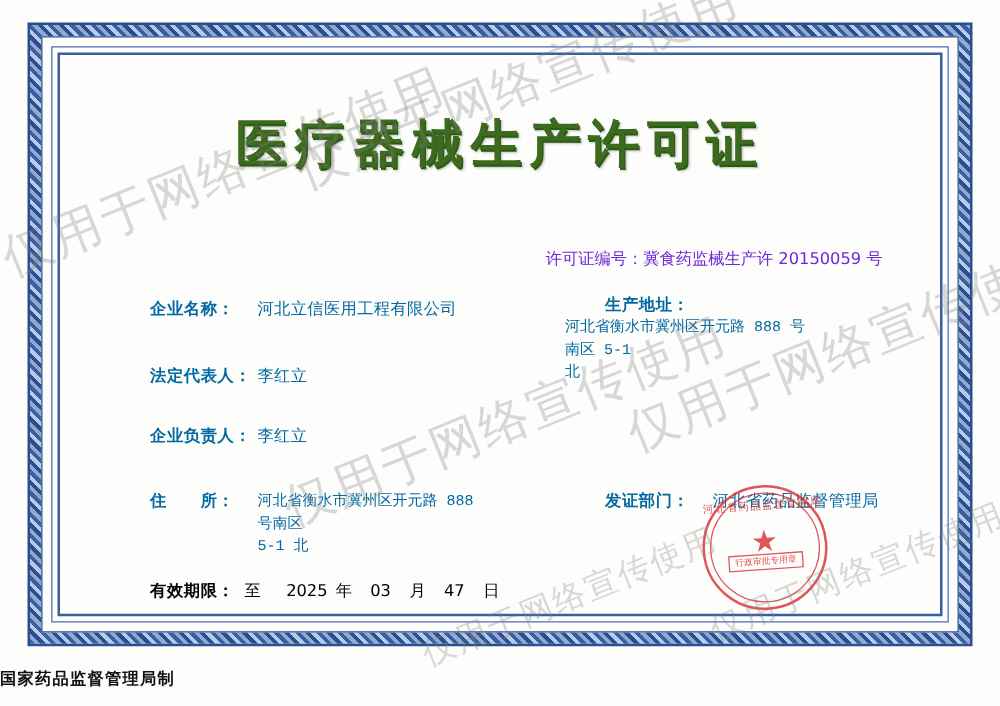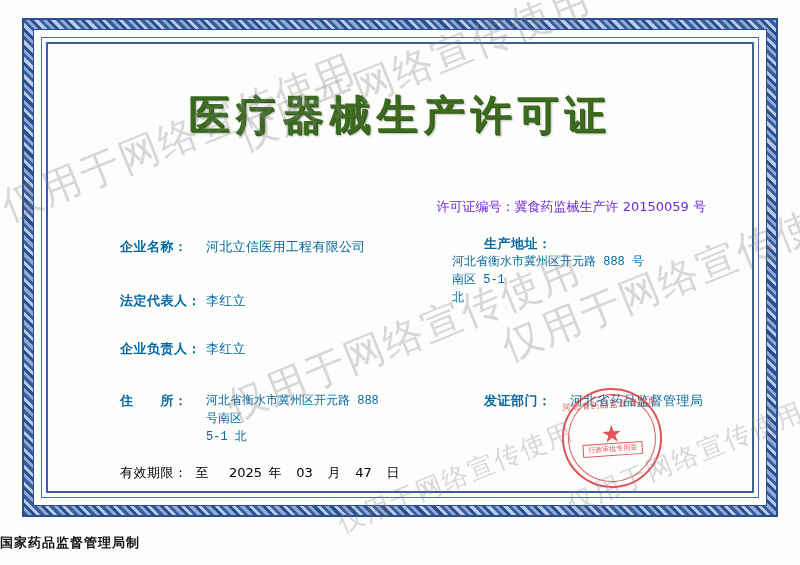--- a/index.html
+++ b/index.html
@@ -148,21 +148,21 @@
   .date-row {
     position: absolute;
     top: 434px;
     font-size: 13px;
     font-family: "DejaVu Sans", sans-serif;
     color: #000;
   }
   .date-left  { left: 86px; }
   .date-right { left: 418px; }
 
-  .date-label { font-weight: normal; letter-spacing: 0.5px; }
+  .date-label { font-weight: bold; letter-spacing: 0.5px; }
   .date-to    { margin-left: 8px; }
   .date-num   { display: inline-block; min-width: 42px; text-align: center; }
   .date-unit  { margin: 0 2px; }
   .date-gap   { display: inline-block; width: 16px; }
 
   
   .seal {
     position: absolute;
     left: 528px;
     top: 358px;

